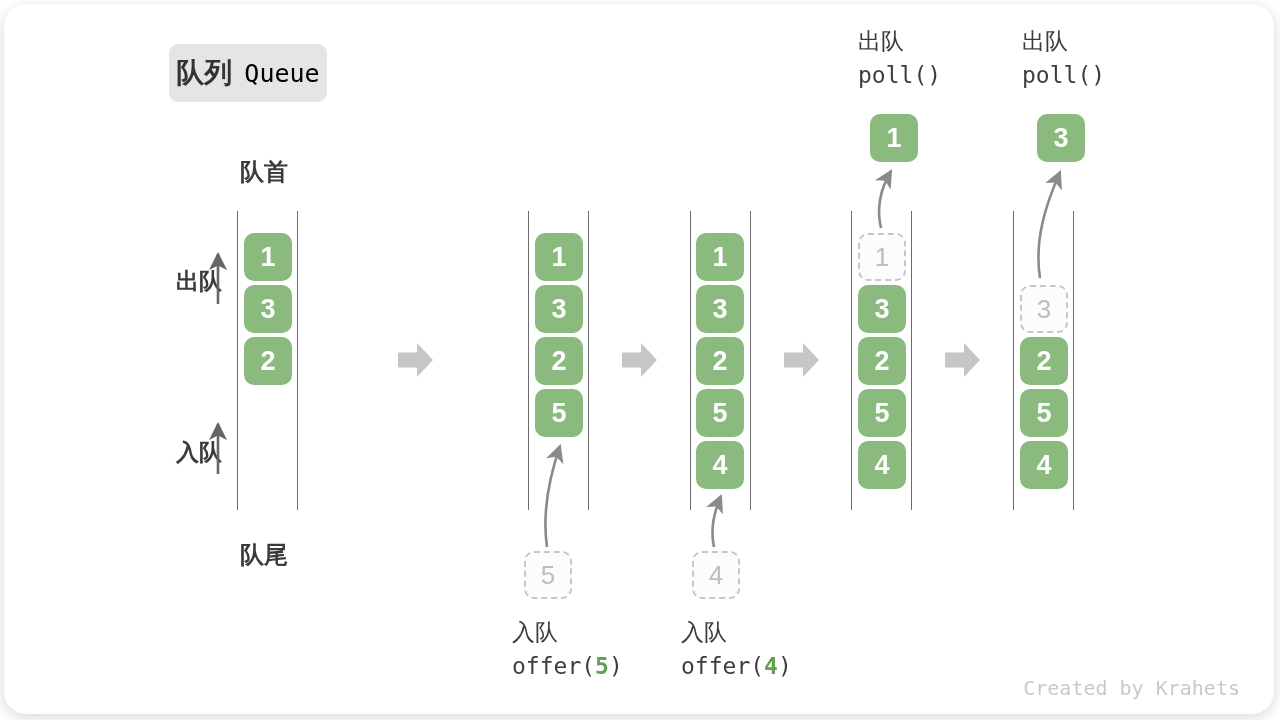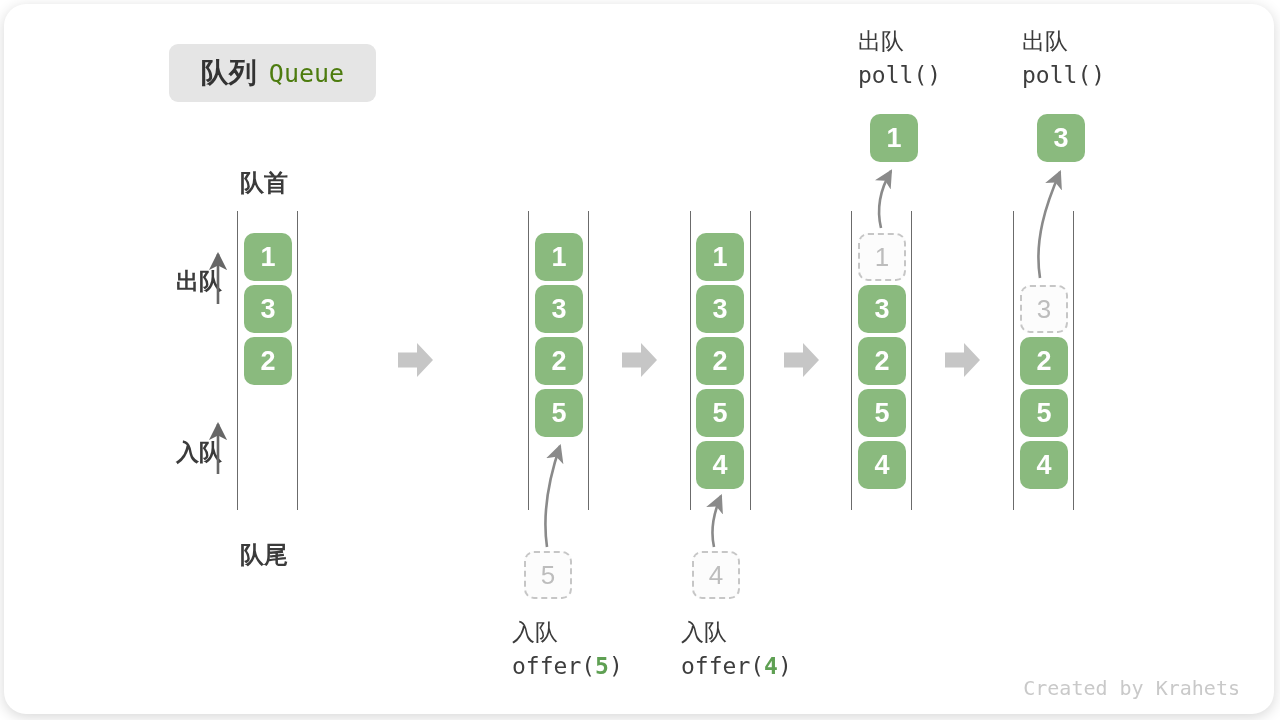--- a/index.html
+++ b/index.html
@@ -18,26 +18,26 @@
   .stage{
     position:relative;width:1280px;height:720px;overflow:hidden;
     font-family:"Liberation Sans",sans-serif;
   }
   .card{
     position:absolute;left:4px;top:4px;width:1270px;height:710px;
     background:#ffffff;border-radius:22px;
     box-shadow:0 3px 14px rgba(0,0,0,0.16);
   }
   .title-box{
-    position:absolute;left:169px;top:44px;width:207px;height:58px;
+    position:absolute;left:169px;top:44px;width:158px;height:58px;
     background:var(--title-bg);border-radius:9px;
     display:flex;align-items:center;justify-content:center;gap:12px;
   }
   .title-zh{font-size:28px;font-weight:700;color:#333333;}
-  .title-en{font-family:"DejaVu Sans Mono",monospace;font-size:25px;color:#4d7c0f;}
+  .title-en{font-family:"DejaVu Sans Mono",monospace;font-size:25px;color:#000000;}
   .side-label{
     position:absolute;font-size:24px;font-weight:700;color:var(--label-dark);
     white-space:nowrap;
   }
   .qcol{
     position:absolute;top:211px;height:299px;width:61px;box-sizing:border-box;
     border-left:1px solid var(--line);border-right:1px solid var(--line);
   }
   .qbox{
     position:absolute;width:48px;height:48px;border-radius:10px;
@@ -68,21 +68,21 @@
 <body>
 
 <div class="stage">
   <div class="card"></div>
 
   <div class="title-box">
     <span class="title-zh">队列</span>
     <span class="title-en">Queue</span>
   </div>
 
-  <div class="side-label" style="left:240px;top:167px;">队首</div>
+  <div class="side-label" style="left:240px;top:156px;">队首</div>
   <div class="side-label" style="left:240px;top:539px;">队尾</div>
   <div class="side-label" style="left:176px;top:266px;font-size:23px;">出队</div>
   <div class="side-label" style="left:176px;top:437px;font-size:23px;">入队</div>
 
   <div class="qcol" style="left:237px;"></div>
   <div class="qcol" style="left:528px;"></div>
   <div class="qcol" style="left:690px;"></div>
   <div class="qcol" style="left:851px;"></div>
   <div class="qcol" style="left:1013px;"></div>
 

